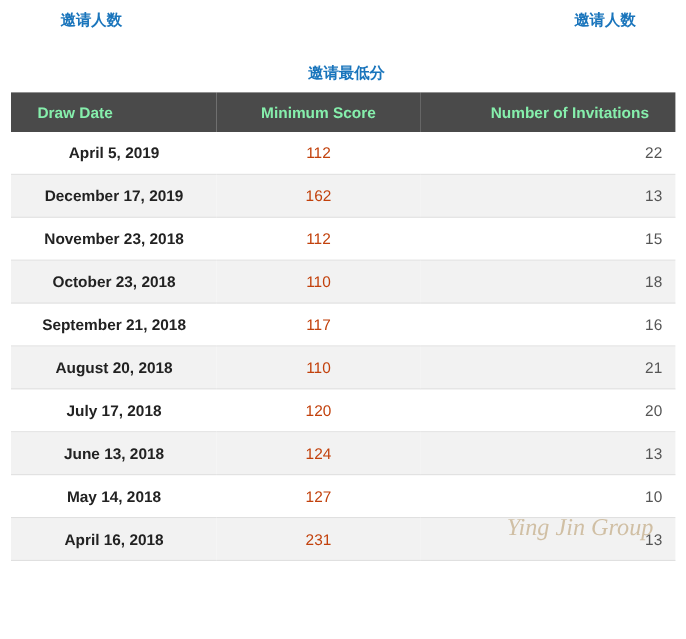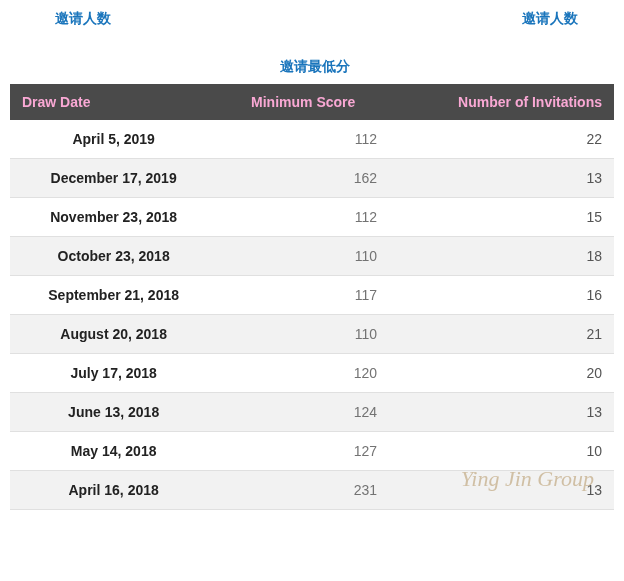--- a/index.html
+++ b/index.html
@@ -32,24 +32,24 @@
       width: calc(100% - 20px);
     }
 
     table {
       width: 100%;
       border-collapse: collapse;
     }
 
     thead tr th {
       background: #4a4a4a;
-      color: #f9a8d4;
+      color: #86efac;
       font-size: 14px;
       font-weight: bold;
-      padding: 10px 12px;
+      padding: 10px 24px;
       text-align: left;
     }
     thead tr th.score-th { text-align: center; }
     thead tr th.invitations-th { text-align: right; }
 
     tbody tr {
       border-bottom: 1px solid #e0e0e0;
     }
     tbody tr:nth-child(odd) {
       background: #ffffff;
@@ -62,22 +62,22 @@
       padding: 11px 12px;
       font-size: 14px;
       color: #333333;
     }
     tbody tr td.date-td {
       font-weight: bold;
       color: #222222;
       text-align: center;
     }
     tbody tr td.score-td {
-      text-align: right;
-      color: #737373;
+      text-align: center;
+      color: #c2410c;
     }
     tbody tr td.invitations-td {
       text-align: right;
       color: #555555;
     }
 
     .watermark {
       position: absolute;
       bottom: 18px;
       right: 30px;

